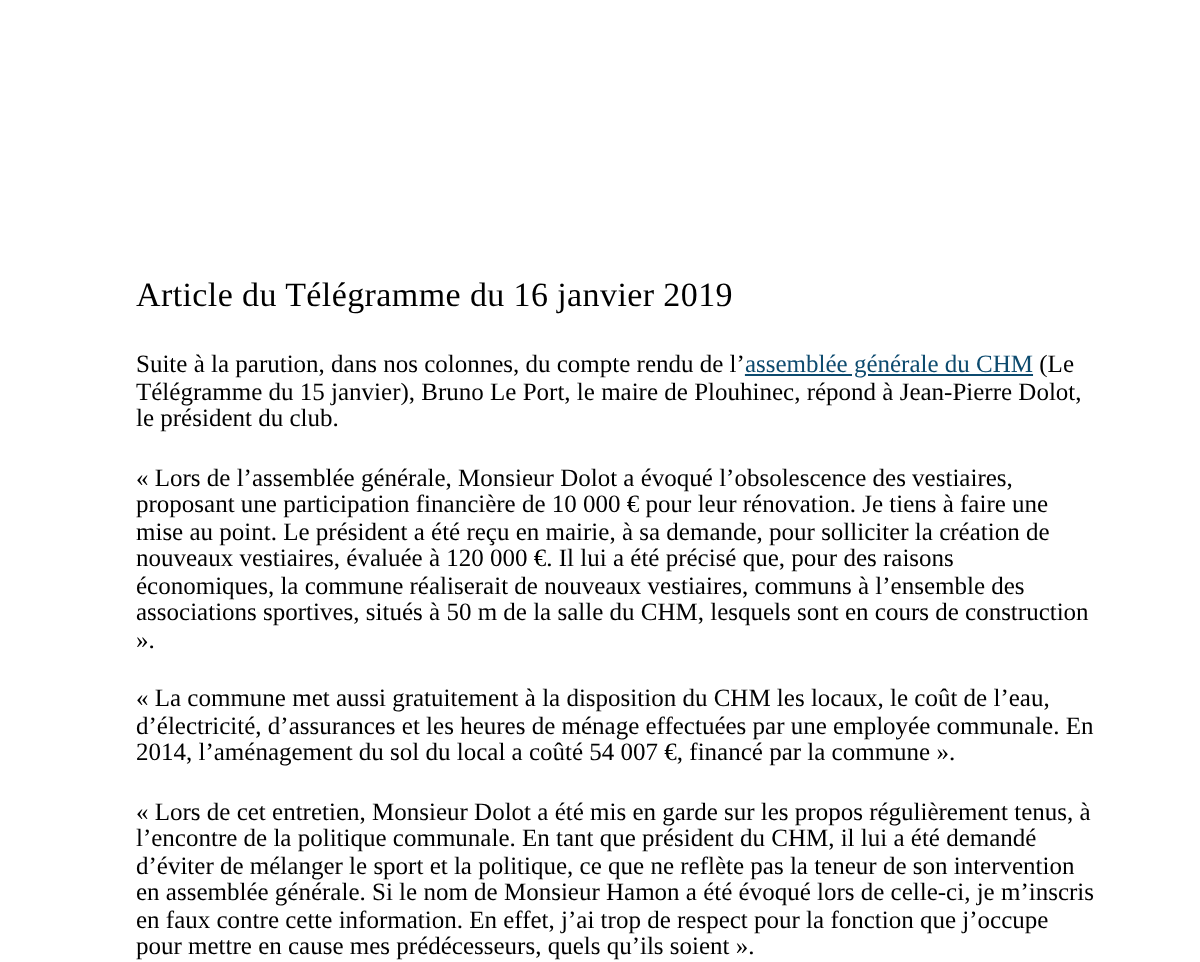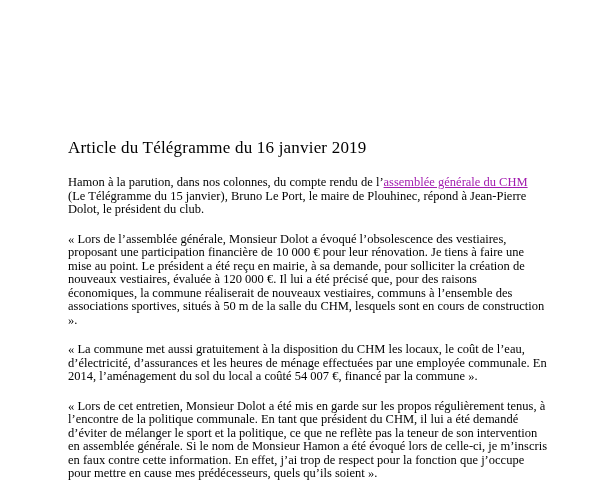--- a/index.html
+++ b/index.html
@@ -33,34 +33,34 @@
   .para {
     font-size: 12.5px;
     line-height: 13.5px;
     margin: 16px 0 0 0;
     text-align: left;
   }
   .para.intro {
     margin-top: 18px;
   }
   a.article-link {
-    color: #a21caf;
+    color: #0c4a6e;
     text-decoration: underline;
     cursor: pointer;
   }
 </style>
 </head>
 <body>
 
 <div class="page">
   <main class="content">
 
     <h1 class="article-title">Article du Télégramme du 16 janvier 2019</h1>
 
-    <p class="para intro"><span>Hamon à la parution, dans nos colonnes, du compte rendu de l’</span><a class="article-link" href="#">assemblée générale du CHM</a><span> (Le Télégramme du 15 janvier), Bruno Le Port, le maire de Plouhinec, répond à Jean-Pierre Dolot, le président du club.</span></p>
+    <p class="para intro"><span>Suite à la parution, dans nos colonnes, du compte rendu de l’</span><a class="article-link" href="#">assemblée générale du CHM</a><span> (Le Télégramme du 15 janvier), Bruno Le Port, le maire de Plouhinec, répond à Jean-Pierre Dolot, le président du club.</span></p>
 
     <p class="para">« Lors de l’assemblée générale, Monsieur Dolot a évoqué l’obsolescence des vestiaires, proposant une participation financière de 10 000 € pour leur rénovation. Je tiens à faire une mise au point. Le président a été reçu en mairie, à sa demande, pour solliciter la création de nouveaux vestiaires, évaluée à 120 000 €. Il lui a été précisé que, pour des raisons économiques, la commune réaliserait de nouveaux vestiaires, communs à l’ensemble des associations sportives, situés à 50 m de la salle du CHM, lesquels sont en cours de construction ».</p>
 
     <p class="para">« La commune met aussi gratuitement à la disposition du CHM les locaux, le coût de l’eau, d’électricité, d’assurances et les heures de ménage effectuées par une employée communale. En 2014, l’aménagement du sol du local a coûté 54 007 €, financé par la commune ».</p>
 
     <p class="para">« Lors de cet entretien, Monsieur Dolot a été mis en garde sur les propos régulièrement tenus, à l’encontre de la politique communale. En tant que président du CHM, il lui a été demandé d’éviter de mélanger le sport et la politique, ce que ne reflète pas la teneur de son intervention en assemblée générale. Si le nom de Monsieur Hamon a été évoqué lors de celle-ci, je m’inscris en faux contre cette information. En effet, j’ai trop de respect pour la fonction que j’occupe pour mettre en cause mes prédécesseurs, quels qu’ils soient ».</p>
 
   </main>
 </div>
 

